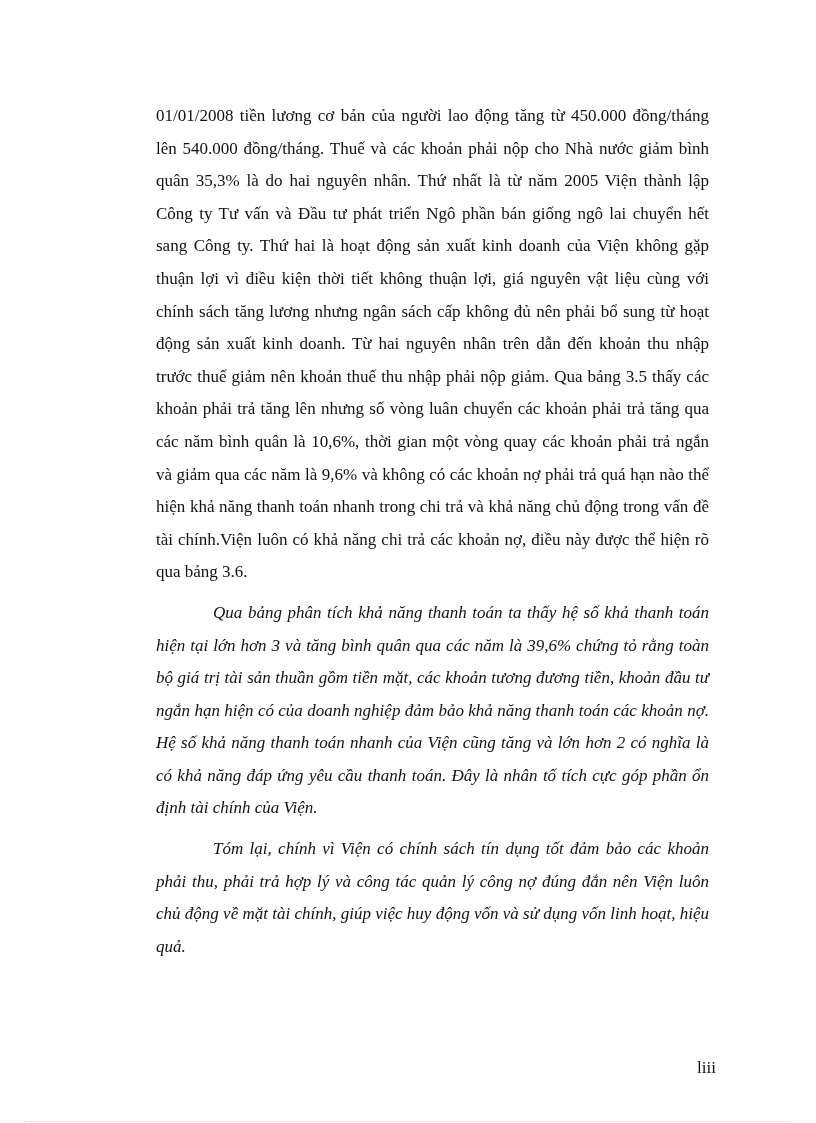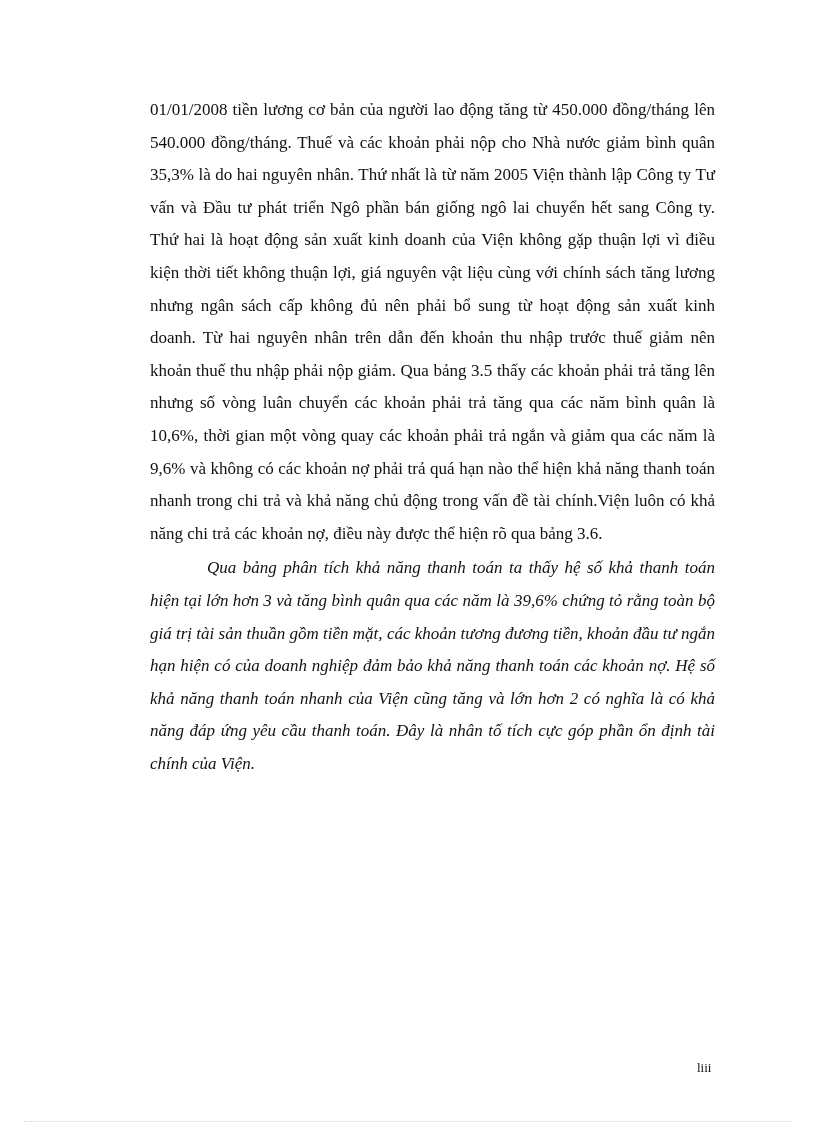--- a/index.html
+++ b/index.html
@@ -21,49 +21,50 @@
       width: 816px;
       height: 1123px;
     }
     .content {
       position: absolute;
       left: 148px;
       top: 92px;
       width: 569px;
     }
     .para {
-      margin: 2px;
+      margin: 8px;
       font-size: 17px;
       line-height: 32.6px;
       text-align: justify;
       text-justify: inter-word;
     }
     .para.indent {
       text-indent: 57px;
       font-style: italic;
     }
     .page-number {
       position: absolute;
       left: 697px;
       top: 1058px;
-      font-size: 13px;
+      font-size: 17px;
       line-height: 20px;
     }
     .bottom-rule {
       position: absolute;
       left: 24px;
       right: 24px;
       top: 1121px;
       height: 0;
       border-top: 1px dotted #f2c9e6;
     }
   </style>
 </head>
 <body>
 
 <div class="page">
   <div class="content">
     <p class="para">01/01/2008 tiền lương cơ bản của người lao động tăng từ 450.000 đồng/tháng lên 540.000 đồng/tháng. Thuế và các khoản phải nộp cho Nhà nước giảm bình quân 35,3% là do hai nguyên nhân. Thứ nhất là từ năm 2005 Viện thành lập Công ty Tư vấn và Đầu tư phát triển Ngô phần bán giống ngô lai chuyển hết sang Công ty. Thứ hai là hoạt động sản xuất kinh doanh của Viện không gặp thuận lợi vì điều kiện thời tiết không thuận lợi, giá nguyên vật liệu cùng với chính sách tăng lương nhưng ngân sách cấp không đủ nên phải bổ sung từ hoạt động sản xuất kinh doanh. Từ hai nguyên nhân trên dẫn đến khoản thu nhập trước thuế giảm nên khoản thuế thu nhập phải nộp giảm. Qua bảng 3.5 thấy các khoản phải trả tăng lên nhưng số vòng luân chuyển các khoản phải trả tăng qua các năm bình quân là 10,6%, thời gian một vòng quay các khoản phải trả ngắn và giảm qua các năm là 9,6% và không có các khoản nợ phải trả quá hạn nào thể hiện khả năng thanh toán nhanh trong chi trả và khả năng chủ động trong vấn đề tài chính.Viện luôn có khả năng chi trả các khoản nợ, điều này được thể hiện rõ qua bảng 3.6.</p>
     <p class="para indent">Qua bảng phân tích khả năng thanh toán ta thấy hệ số khả thanh toán hiện tại lớn hơn 3 và tăng bình quân qua các năm là 39,6% chứng tỏ rằng toàn bộ giá trị tài sản thuần gồm tiền mặt, các khoản tương đương tiền, khoản đầu tư ngắn hạn hiện có của doanh nghiệp đảm bảo khả năng thanh toán các khoản nợ. Hệ số khả năng thanh toán nhanh của Viện cũng tăng và lớn hơn 2 có nghĩa là có khả năng đáp ứng yêu cầu thanh toán. Đây là nhân tố tích cực góp phần ổn định tài chính của Viện.</p>
+    <p class="para indent">Tóm lại, chính vì Viện có chính sách tín dụng tốt đảm bảo các khoản phải thu, phải trả hợp lý và công tác quản lý công nợ đúng đắn nên Viện luôn chủ động về mặt tài chính, giúp việc huy động vốn và sử dụng vốn linh hoạt, hiệu quả.</p>
   </div>
   <div class="page-number">liii</div>
   <div class="bottom-rule"></div>
 </div>
 
 </body></html>

